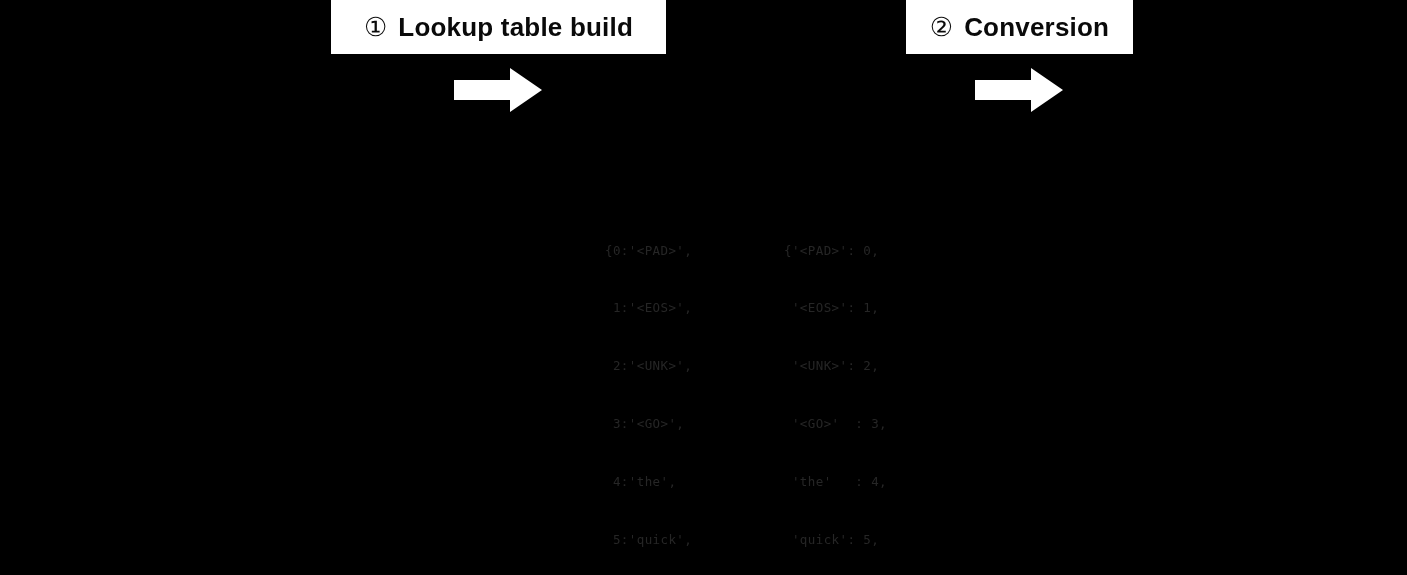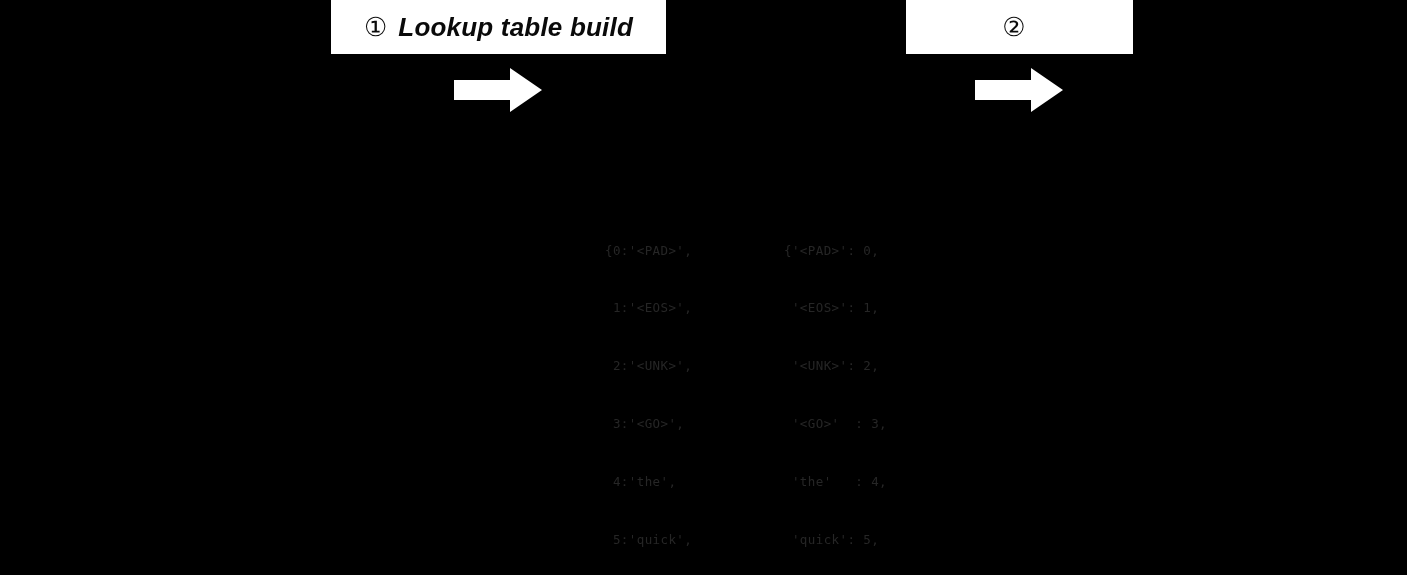--- a/index.html
+++ b/index.html
@@ -41,21 +41,20 @@
     line-height: 1;
     margin-right: 11px;
     font-weight: 400;
     color: #0a0a0a;
   }
   .step-box .step-label {
     font-size: 26px;
     font-weight: bold;
     letter-spacing: 0.2px;
     color: #0a0a0a;
-    font-style: italic;
   }
 
   #step-box-1 {
     left: 331px;
     top: 0px;
     width: 335px;
     height: 54px;
   }
   #step-box-2 {
     left: 906px;
@@ -102,20 +101,21 @@
 
 <div id="stage">
 
   <div class="step-box" id="step-box-1">
     <span class="step-num">①</span>
     <span class="step-label">Lookup table build</span>
   </div>
 
   <div class="step-box" id="step-box-2">
     <span class="step-num">②</span>
+    <span class="step-label">Conversion</span>
   </div>
 
   <div class="arrow" id="arrow-1">
     <svg width="88" height="44" viewBox="0 0 88 44" xmlns="http://www.w3.org/2000/svg">
       <polygon points="0,12 56,12 56,0 88,22 56,44 56,32 0,32" fill="#ffffff"></polygon>
     </svg>
   </div>
 
   <div class="arrow" id="arrow-2">
     <svg width="88" height="44" viewBox="0 0 88 44" xmlns="http://www.w3.org/2000/svg">

